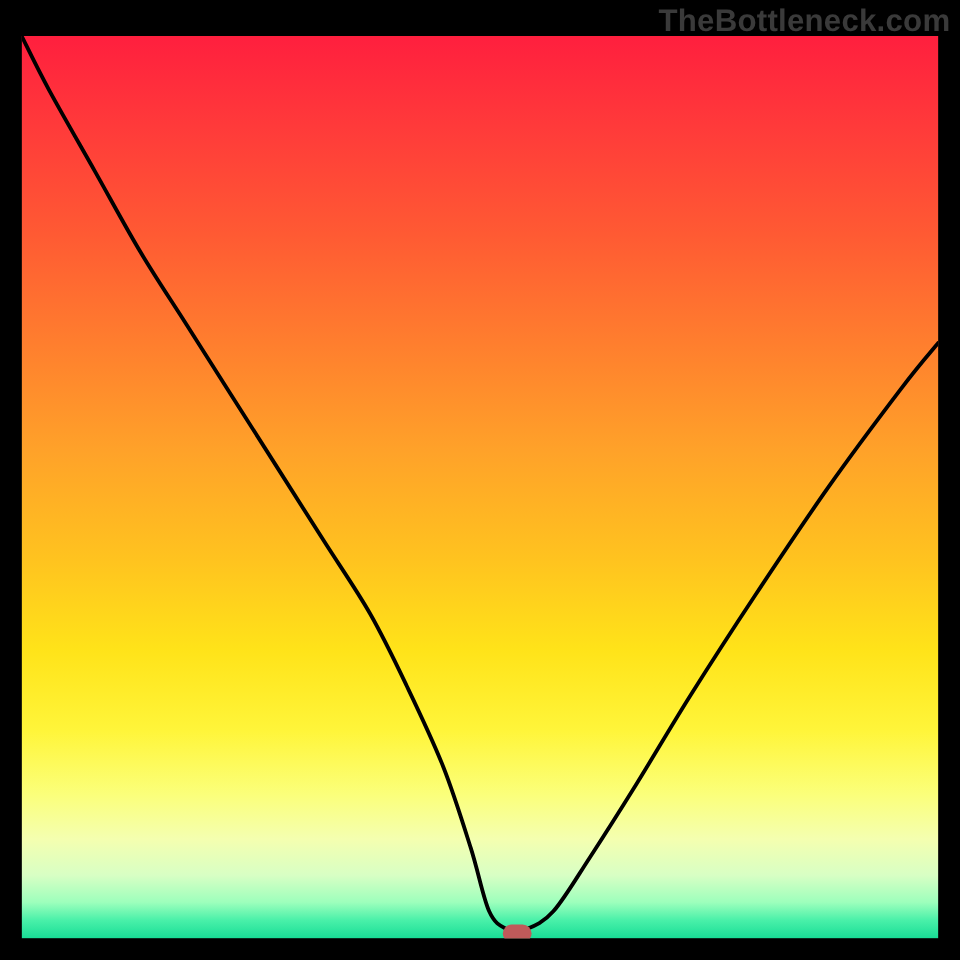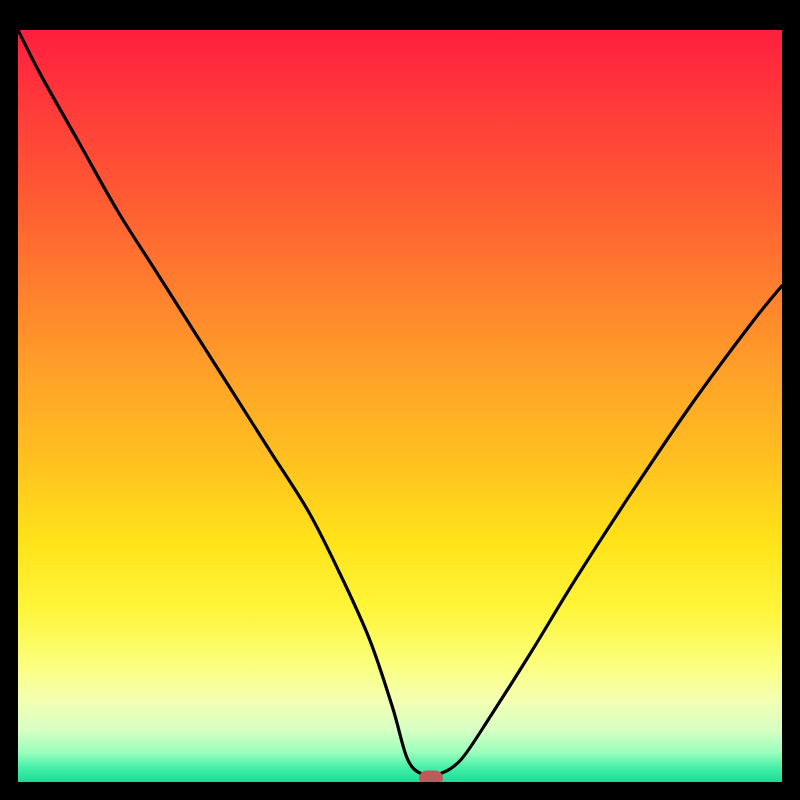--- a/index.html
+++ b/index.html
@@ -66,20 +66,21 @@
     height: 15px;
     border-radius: 8px;
     background: #bf5a5a;
     transform: translate(-50%, -50%);
   }
 </style>
 </head>
 <body>
 
 <div class="frame">
+  <div class="attribution">TheBottleneck.com</div>
 
   <div class="plot-area">
     <div class="gradient"></div>
     <svg class="curve" viewBox="0 0 764 752" preserveAspectRatio="none">
       <path id="curve-path" fill="none" stroke="#000" stroke-width="3.2" stroke-linecap="round" stroke-linejoin="round" d="M 0 0 C 3.82 7.520000000000007, 12.73333333333333 26.32000000000004, 22.919999999999998 45.12000000000004 C 33.10666666666667 63.920000000000044, 48.38666666666667 90.24000000000002, 61.120000000000005 112.80000000000001 C 73.85333333333334 135.36, 86.58666666666667 159.17333333333335, 99.32000000000001 180.48 C 112.05333333333334 201.78666666666663, 124.78666666666665 220.58666666666662, 137.51999999999998 240.63999999999996 C 150.2533333333333 260.69333333333327, 162.98666666666665 280.74666666666667, 175.72 300.8 C 188.45333333333335 320.85333333333335, 201.18666666666667 340.90666666666664, 213.92000000000002 360.96 C 226.65333333333336 381.0133333333333, 239.38666666666668 401.0666666666667, 252.12 421.12000000000006 C 264.85333333333335 441.1733333333334, 278.86 461.2266666666667, 290.32 481.28000000000003 C 301.78 501.33333333333337, 310.6933333333333 520.1333333333333, 320.88 541.4399999999999 C 331.06666666666666 562.7466666666666, 342.52666666666664 586.56, 351.44 609.12 C 360.35333333333335 631.6800000000001, 367.99333333333334 656.7466666666668, 374.36 676.8000000000001 C 380.7266666666667 696.8533333333334, 384.5466666666666 718.16, 389.64 729.4399999999999 C 394.73333333333335 740.7199999999999, 399.82666666666665 741.9733333333334, 404.92 744.48 C 410.0133333333334 746.9866666666667, 413.83333333333337 746.9866666666667, 420.20000000000005 744.48 C 426.5666666666667 741.9733333333334, 434.2066666666666 739.4666666666666, 443.11999999999995 729.4399999999999 C 452.0333333333333 719.4133333333333, 462.21999999999997 701.8666666666667, 473.68 684.32 C 485.14000000000004 666.7733333333334, 497.8733333333334 646.72, 511.88000000000005 624.16 C 525.8866666666668 601.5999999999999, 541.1666666666667 575.28, 557.72 548.96 C 574.2733333333333 522.6400000000001, 592.1 495.06666666666666, 611.2 466.24 C 630.3000000000001 437.41333333333336, 651.9466666666667 404.82666666666665, 672.32 376 C 692.6933333333334 347.17333333333335, 718.16 313.33333333333337, 733.4399999999999 293.28000000000003 C 748.7199999999999 273.2266666666667, 758.9066666666666 261.94666666666666, 764 255.67999999999998"></path>
     </svg>
     <div id="marker" class="marker" style="left: 412.56px; top: 748.24px; background: rgb(191, 90, 90);"></div>
   </div>
 </div>
 

